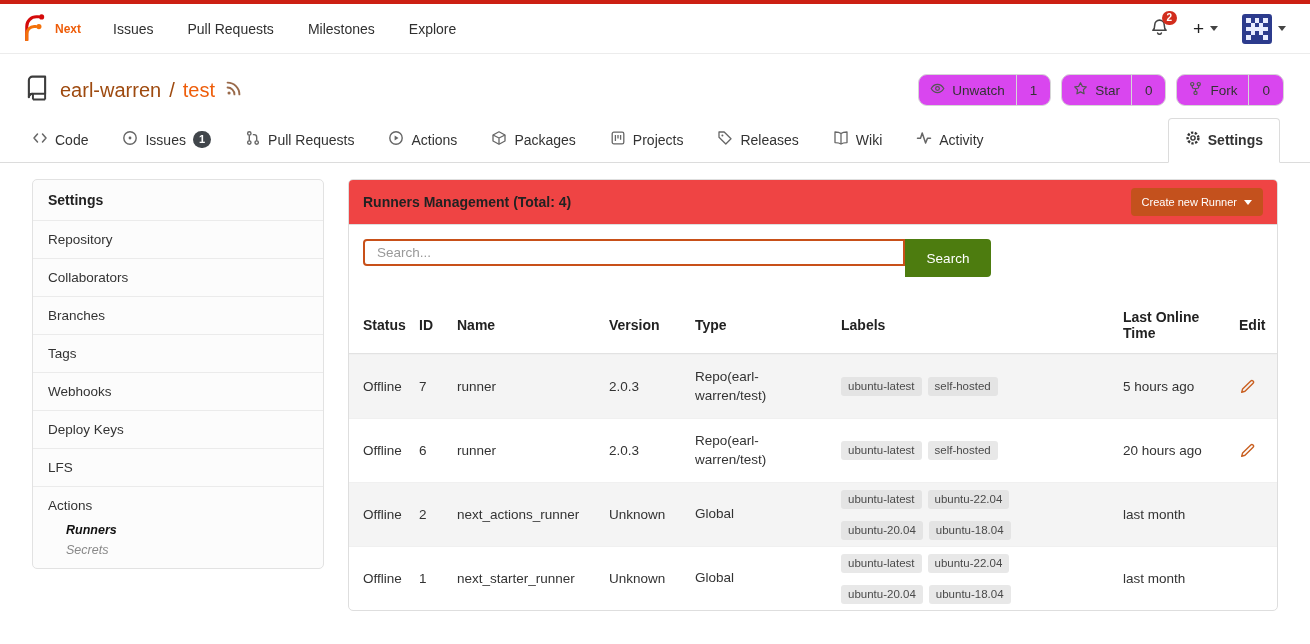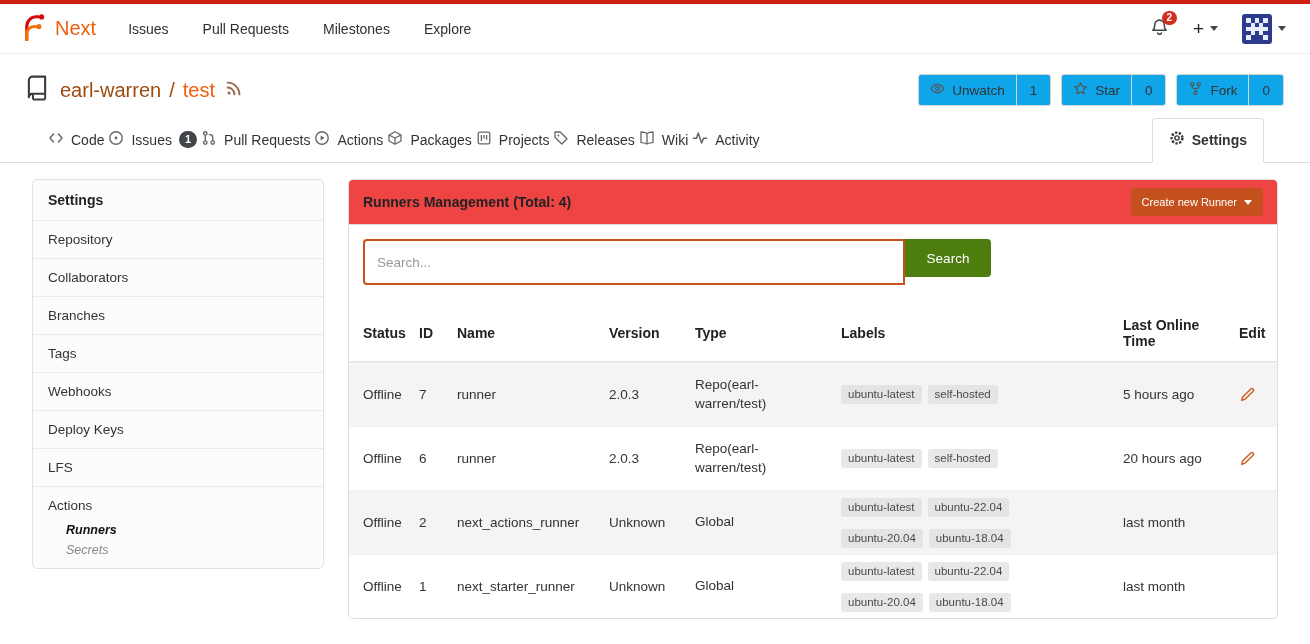--- a/index.html
+++ b/index.html
@@ -11,21 +11,21 @@
   a { text-decoration: none; color: inherit; cursor: pointer; }
 
   
   .topbar { height:4px; background:#cc2013; }
 
   
   .navbar { height:50px; display:flex; align-items:center; justify-content:space-between;
             padding:0 24px 0 20px; background:#fff; border-bottom:1px solid #ececec; }
   .nav-left { display:flex; align-items:center; gap:4px; }
   .brand { display:flex; align-items:center; gap:8px; margin-right:28px; }
-  .brand-text { color:#ee5d0a; font-weight:400; font-size:20px; }
+  .brand-text { color:#ee5d0a; font-weight:700; font-size:12px; }
   .nav-links { display:flex; align-items:center; gap:34px; }
   .nav-links a { color:#303030; font-size:14px; }
   .nav-right { display:flex; align-items:center; gap:24px; }
   .bell-wrap { position:relative; display:flex; align-items:center; color:#444; }
   .notif-badge { position:absolute; top:-7px; right:-8px; background:#d22d1d; color:#fff;
                  font-size:10px; line-height:14px; min-width:15px; text-align:center;
                  border-radius:8px; padding:0 4px; font-weight:700; }
   .plus-wrap { display:flex; align-items:center; color:#222; font-size:19px; }
   .avatar-wrap { display:flex; align-items:center; }
   .avatar-img { border-radius:3px; display:block; }
@@ -35,28 +35,28 @@
 
   
   .repo-header { display:flex; align-items:center; justify-content:space-between;
                  padding:20px 26px 12px 24px; background:#fff; }
   .repo-title { display:flex; align-items:center; gap:10px; font-size:20px; }
   .repo-title .owner { color:#9e4a0f; font-weight:400; }
   .repo-title .sep { color:#9e4a0f; margin:0 -2px; }
   .repo-title .rname { color:#ee5d0a; }
   .repo-actions { display:flex; align-items:center; gap:10px; }
   .btn-group { display:inline-flex; align-items:stretch; border:1px solid #d6d6d6;
-               border-radius:3px; overflow:hidden; background:#0ea5e9; }
+               border-radius:9px; overflow:hidden; background:#d946ef; }
   .btn-group .seg { display:flex; align-items:center; gap:7px; padding:6px 11px;
                     font-size:13.5px; color:#333; }
   .btn-group .seg + .seg { border-left:1px solid #d6d6d6; padding:6px 13px; }
   .btn-group svg { color:#555; }
 
   
-  .tabs { display:flex; align-items:flex-end; padding:0 46px; border-bottom:1px solid #dcdcdc; }
+  .tabs { display:flex; align-items:flex-end; gap:30px; padding:0 30px; border-bottom:1px solid #dcdcdc; }
   .tab { display:flex; align-items:center; gap:7px; padding:11px 2px 13px; color:#333; font-size:14px; }
   .tab svg { color:#666; }
   .tab-badge { background:#41464b; color:#fff; font-size:11px; line-height:17px;
                padding:0 6px; border-radius:9px; font-weight:700; }
   .tab.tab-active { margin-left:auto; margin-bottom:-1px; background:#fff;
                     border:1px solid #dcdcdc; border-bottom:1px solid #fff;
                     border-radius:4px 4px 0 0; padding:11px 16px 13px; font-weight:600; }
   .tab.tab-active svg { color:#333; }
 
   
@@ -75,21 +75,21 @@
 
   
   .panel { flex:1; border:1px solid #dedede; border-radius:5px; background:#fff; overflow:hidden; }
   .panel-header { display:flex; align-items:center; justify-content:space-between;
                   background:#ef4444; border-bottom:1px solid #dedede; padding:8px 14px; }
   .panel-header h2 { font-size:14px; font-weight:700; color:#222; }
   .btn-create { display:flex; align-items:center; background:#c4511d; color:#fff; border:none;
                 border-radius:4px; font-size:11px; padding:8px 11px; cursor:pointer;
                 font-family:inherit; }
   .search-row { display:flex; padding:14px 14px 12px; }
-  .search-input { flex:0 0 542px; height:46px; border:2px solid #c85019; border-radius:4px 0 0 4px;
+  .search-input { flex:0 0 542px; height:27px; border:2px solid #c85019; border-radius:4px 0 0 4px;
                   padding:0 12px; font-size:13.5px; font-family:inherit; outline:none; color:#333; }
   .search-input::placeholder { color:#999; }
   .btn-search { height:38px; width:86px; background:#4d7c0f; border:none; color:#fff;
                 font-size:13.5px; border-radius:0 4px 4px 0; cursor:pointer; font-family:inherit; }
 
   
   .thead, .trow { display:grid; grid-template-columns:70px 38px 152px 86px 146px 282px 116px 38px;
                   align-items:center; }
   .thead { font-weight:700; font-size:14px; color:#222; border-bottom:1px solid #e2e2e2;
            padding:14px 0 12px; margin-top:6px; }

